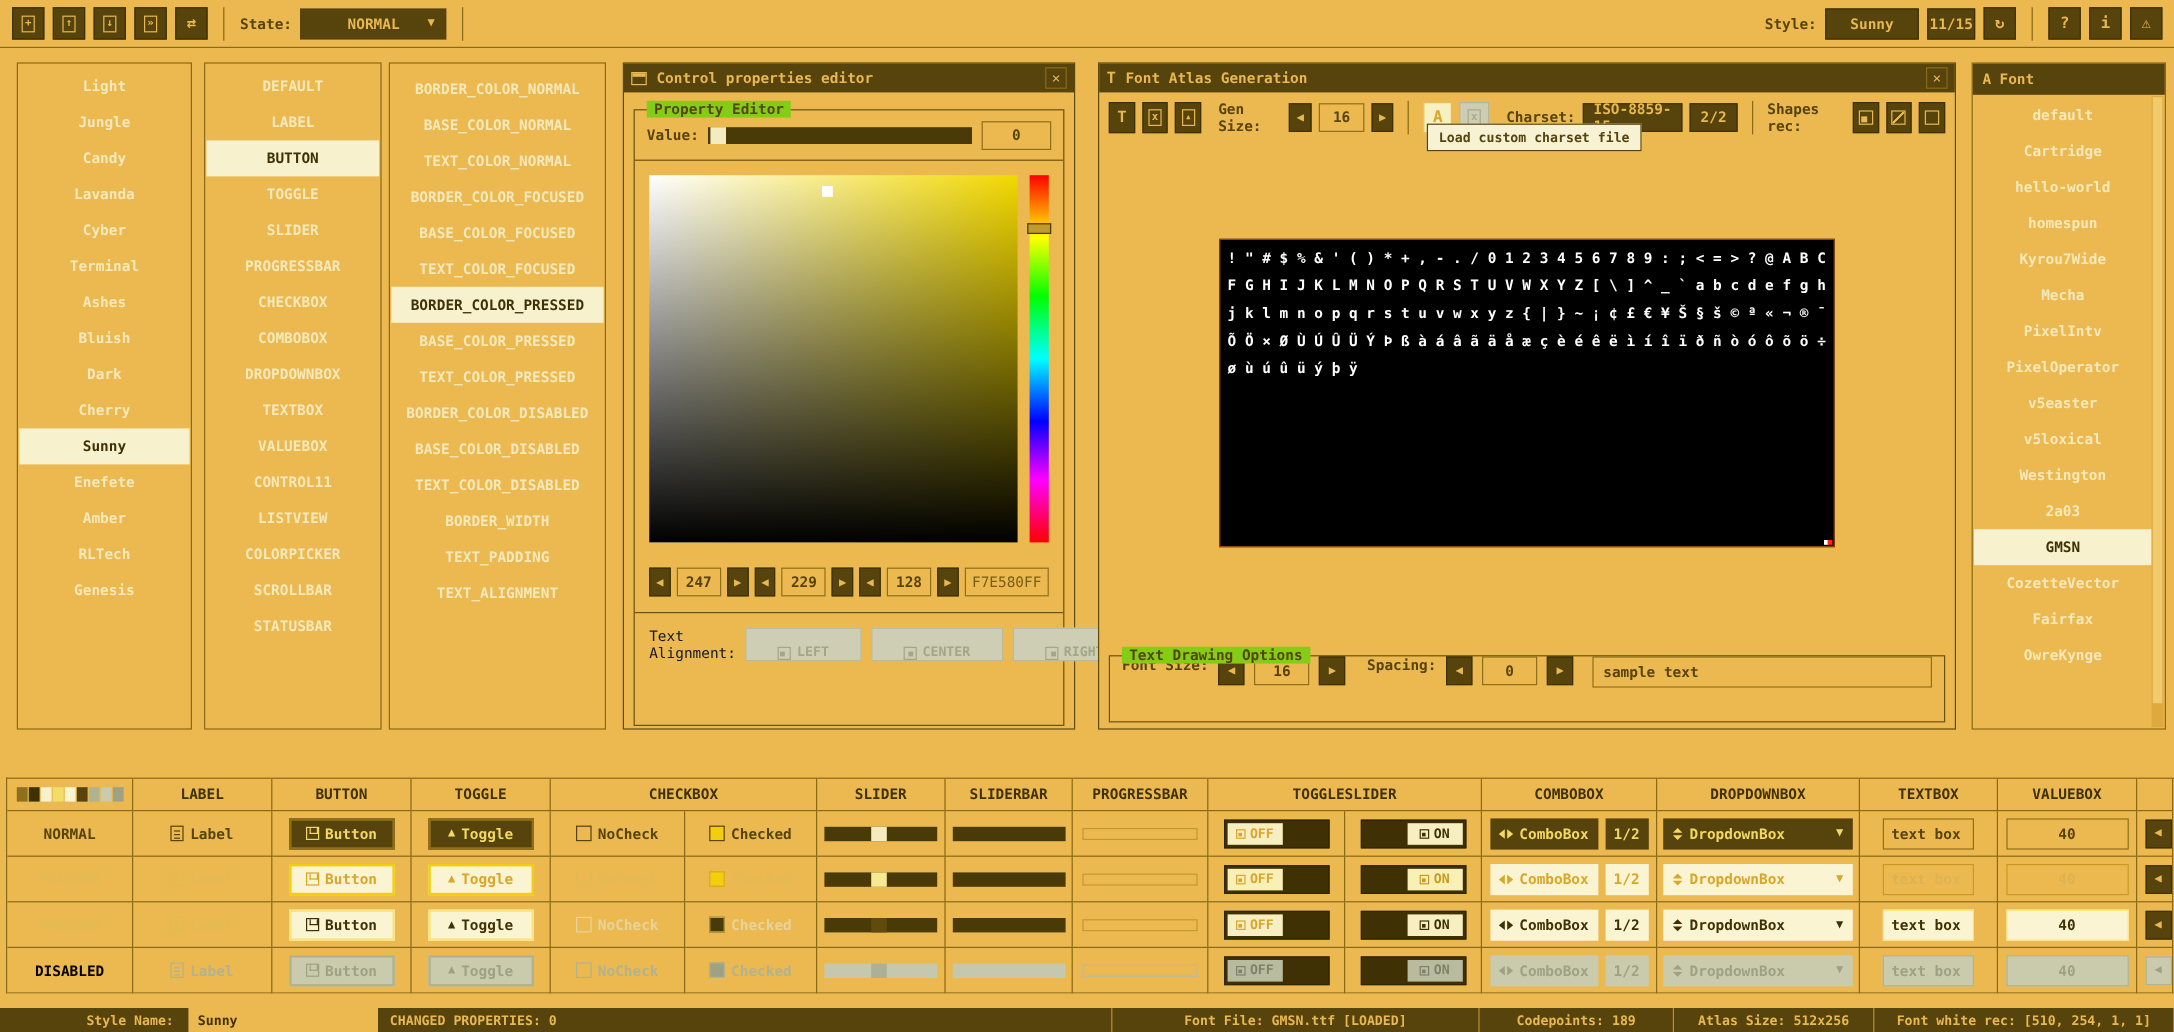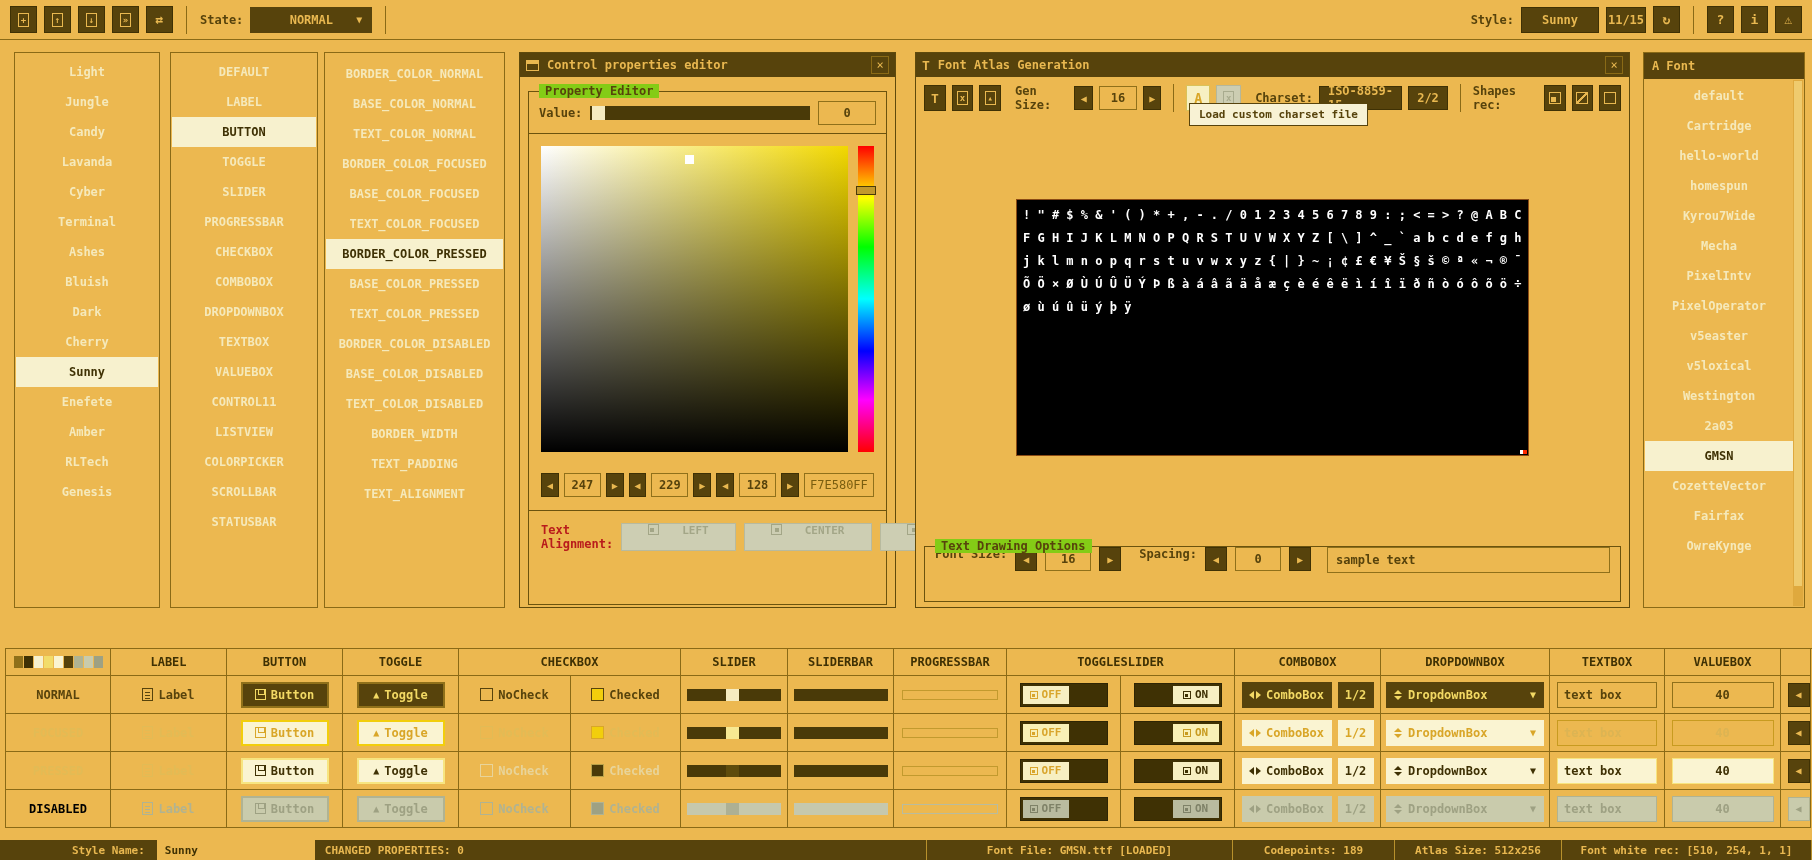--- a/index.html
+++ b/index.html
@@ -48,22 +48,22 @@
   .hue-handle{position:absolute;left:-2px;right:-2px;top:13%;height:9px;background:#C2992C;border:1px solid #4A3A08}
   .rgb-row{display:flex;align-items:center;gap:5px;padding:0 12px;height:42px}
   .spin-btn{width:22px;height:24px;background:#57430C;border:1px solid #3F3104;color:#E9B850;display:flex;align-items:center;justify-content:center;font-size:10px;cursor:pointer;padding:0}
   .spin-val{width:46px;height:24px;border:1px solid #8F701A;display:flex;align-items:center;justify-content:center;color:#57430C;font-weight:bold}
   .hex-box{margin-left:auto;width:88px;height:24px;border:1px solid #8F701A;display:flex;align-items:center;justify-content:center;color:#7A5E10;font-weight:normal}
   .pal-row{display:flex;align-items:center;gap:4px;padding:0 12px;height:40px}
   .roller{width:12px;height:7px;border:2px solid #57430C;position:relative;margin-right:4px}
   .roller::after{content:"";position:absolute;right:2px;top:5px;width:2px;height:8px;background:#57430C}
   .swatch{width:21px;height:22px;border:1px solid #6B530E;cursor:pointer}
   .align-row{display:flex;align-items:center;gap:8px;padding:0 12px;height:52px;border-top:1px solid #6B530E;margin-top:4px}
-  .al-label{color:#b91c1c;font-weight:bold}
-  .al-btn{height:28px;padding:0 26px;background:#CDCEB3;border:1px solid #B8BA9E;color:#A3A687;font-weight:bold;font-size:11px;display:flex;align-items:flex-start;gap:23px}
+  .al-label{color:#0f172a;font-weight:normal}
+  .al-btn{height:28px;padding:0 26px;background:#CDCEB3;border:1px solid #B8BA9E;color:#A3A687;font-weight:bold;font-size:11px;display:flex;align-items:flex-end;gap:5px}
   .ic-al{width:11px;height:11px;border:1px solid currentColor;position:relative;display:inline-block}
   .ic-al::after{content:"";position:absolute;top:3px;width:4px;height:4px;background:currentColor}
   .ic-al.l::after{left:1px}.ic-al.c::after{left:3px}.ic-al.r::after{right:1px}
 
   
   .fatoolbar{display:flex;align-items:center;gap:6px;height:42px;padding:0 8px}
   .abtn-on{width:26px;height:26px;background:#F7F0C2;border:1px solid #D9C25A;color:#D9A628;font-weight:bold;display:flex;align-items:center;justify-content:center;cursor:pointer}
   .abtn-dis{width:26px;height:26px;background:#CCCDB2;border:1px solid #B5B79A;color:#A8AB8E;display:flex;align-items:center;justify-content:center}
   .dk-box{height:24px;background:#57430C;border:1px solid #3F3104;color:#E9B850;font-weight:bold;display:flex;align-items:center;justify-content:center;padding:0 8px;cursor:pointer}
   .shape-ic{width:12px;height:12px;border:1px solid #E9B850;position:relative;display:inline-block}
@@ -147,21 +147,21 @@
   .rN .w-dd{background:#57430C;color:#F2D964}
   .rF .w-dd{background:#FAF4D2;color:#D9A628}
   .rP .w-dd{background:#FAF4D2;color:#3F3104}
   .rD .w-dd{background:#C9CBAC;color:#9EA183;cursor:default}
   .ic-ud{display:inline-flex;flex-direction:column;gap:2px}
   .ic-ud i{width:0;height:0;display:block}
   .ic-ud .u{border-left:4px solid transparent;border-right:4px solid transparent;border-bottom:4px solid currentColor}
   .ic-ud .d{border-left:4px solid transparent;border-right:4px solid transparent;border-top:4px solid currentColor}
   .dd-v{margin-left:auto;font-size:10px}
 
-  .w-tb{width:100px;height:26px;border:1px solid #8F701A;display:flex;align-items:center;padding-left:6px;font-weight:bold;cursor:text}
+  .w-tb{width:76px;height:26px;border:1px solid #8F701A;display:flex;align-items:center;padding-left:6px;font-weight:bold;cursor:text}
   .rN .w-tb{color:#57430C}
   .rF .w-tb{color:#DCB453;border-color:#C89B20}
   .rP .w-tb{background:#FAF4D2;color:#3F3104;border-color:#F7E580}
   .rD .w-tb{background:#C9CBAC;color:#9EA183;border-color:#B0B392;cursor:default}
   .w-vb{width:102px;height:26px;border:1px solid #8F701A;display:flex;align-items:center;justify-content:center;font-weight:bold;cursor:text}
   .rN .w-vb{color:#57430C}
   .rF .w-vb{color:#DCB453;border-color:#C89B20}
   .rP .w-vb{background:#FAF4D2;color:#3F3104;border-color:#F7E580}
   .rD .w-vb{background:#C9CBAC;color:#9EA183;border-color:#B0B392;cursor:default}
   .ebtn{width:22px;height:24px;background:#57430C;border:1px solid #3F3104;color:#E9B850;display:flex;align-items:center;justify-content:center;font-size:10px;margin-right:-6px}

